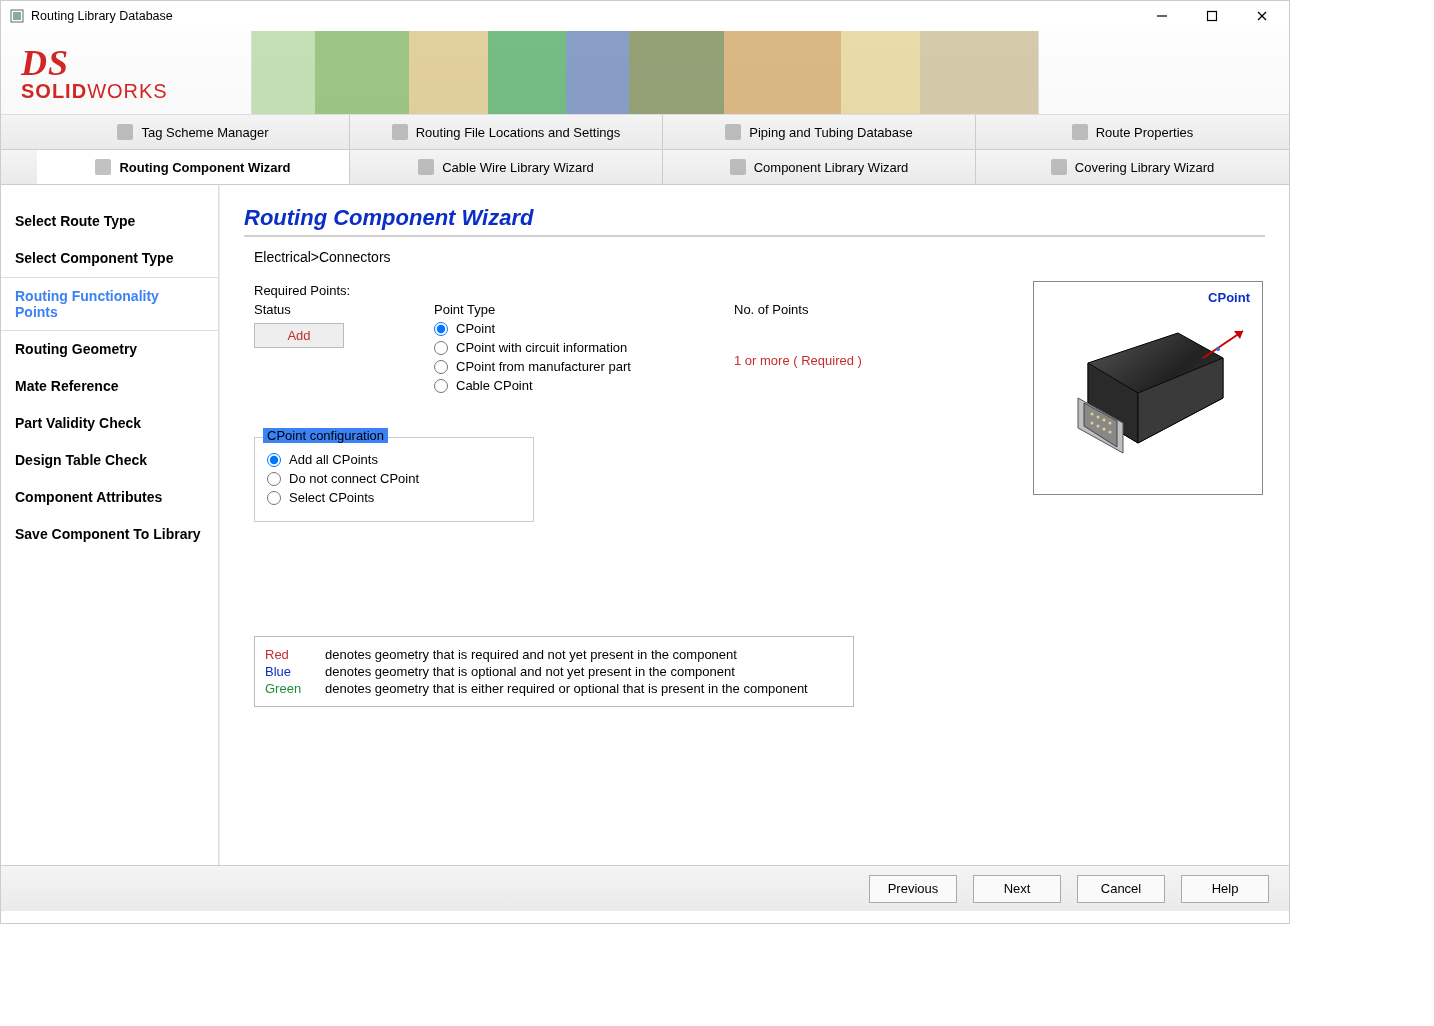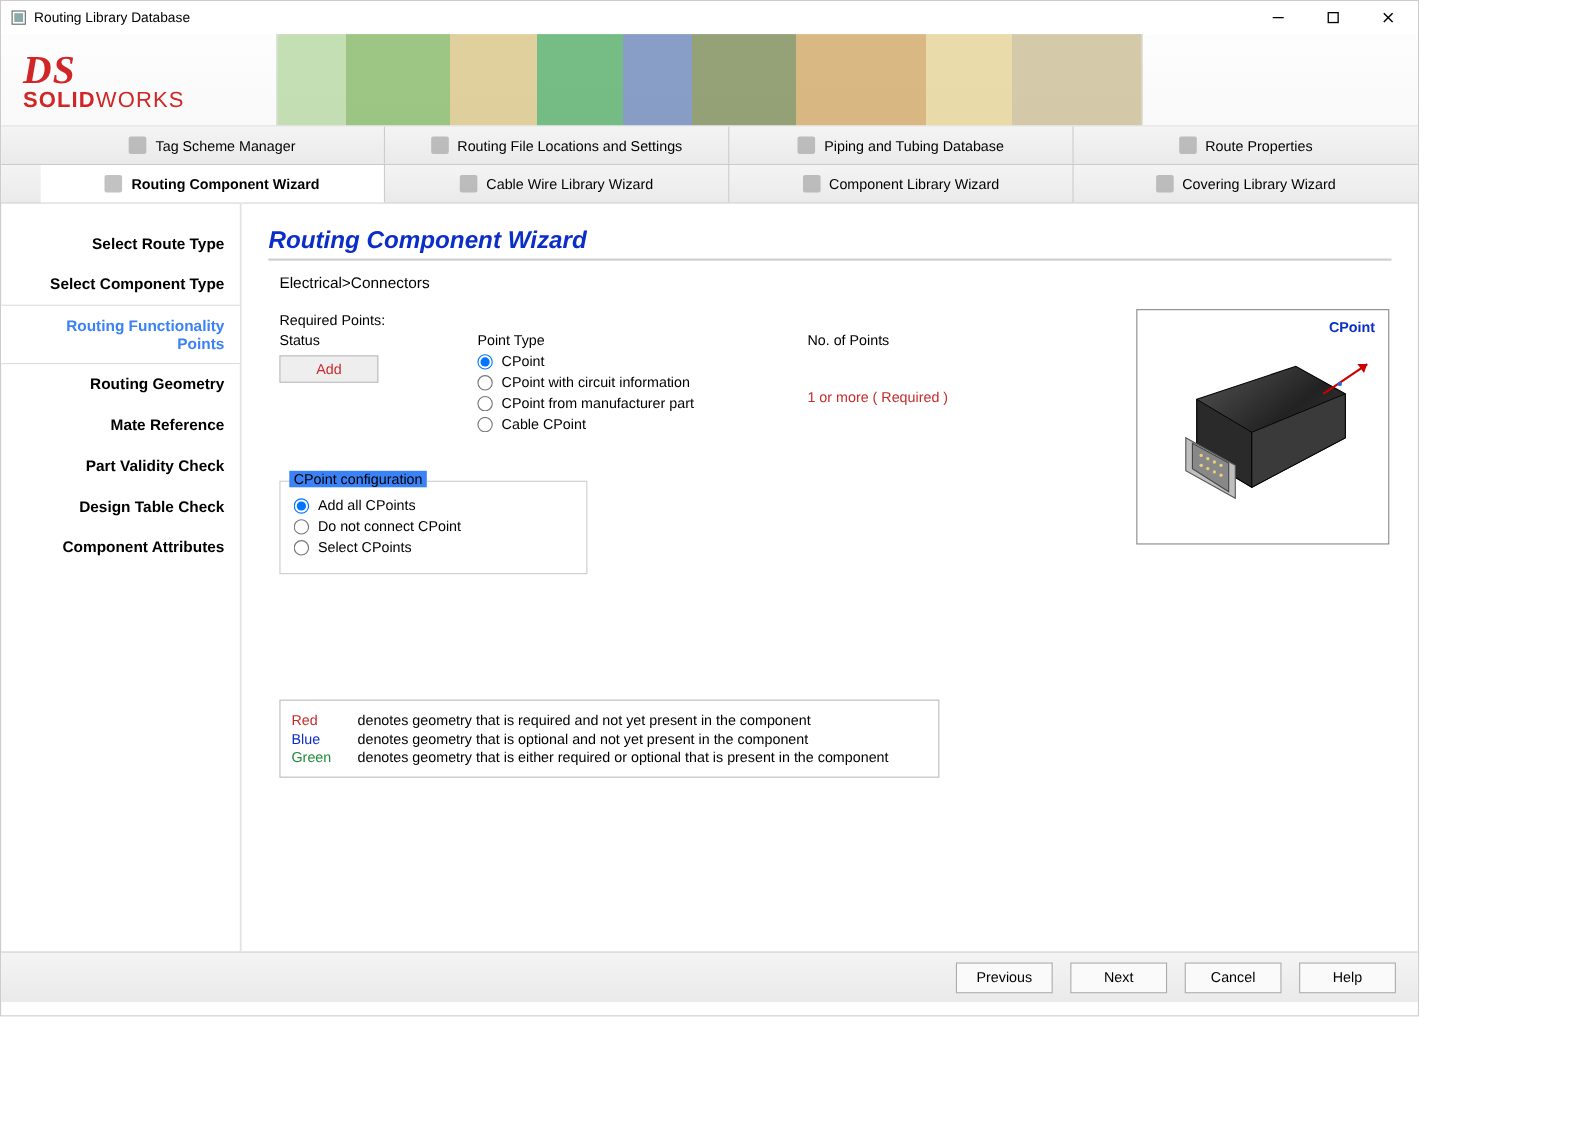--- a/index.html
+++ b/index.html
@@ -130,21 +130,20 @@
     width: 218px;
     border-right: 1px solid #ddd;
     padding: 18px 0;
   }
   .sidebar .step {
     padding: 10px 14px;
     font-size: 14px;
     font-weight: bold;
     cursor: pointer;
     border-bottom: 1px solid transparent;
-    text-align: right;
   }
   .sidebar .step.active {
     color: #3b82f6;
     border-top: 1px solid #ddd;
     border-bottom: 1px solid #ddd;
     background: #fff;
   }
 
   .content {
     flex: 1;
@@ -349,20 +348,21 @@
 
   <div class="sidebar">
     <div class="step">Select Route Type</div>
     <div class="step">Select Component Type</div>
     <div class="step active">Routing Functionality Points</div>
     <div class="step">Routing Geometry</div>
     <div class="step">Mate Reference</div>
     <div class="step">Part Validity Check</div>
     <div class="step">Design Table Check</div>
     <div class="step">Component Attributes</div>
+    <div class="step">Save Component To Library</div>
   </div>
 
   <div class="content">
     <h1>Routing Component Wizard</h1>
     <div class="breadcrumb">Electrical&gt;Connectors</div>
 
     <div class="lbl" style="margin-left:10px;">Required Points:</div>
 
     <div class="grid3">
       <div>

